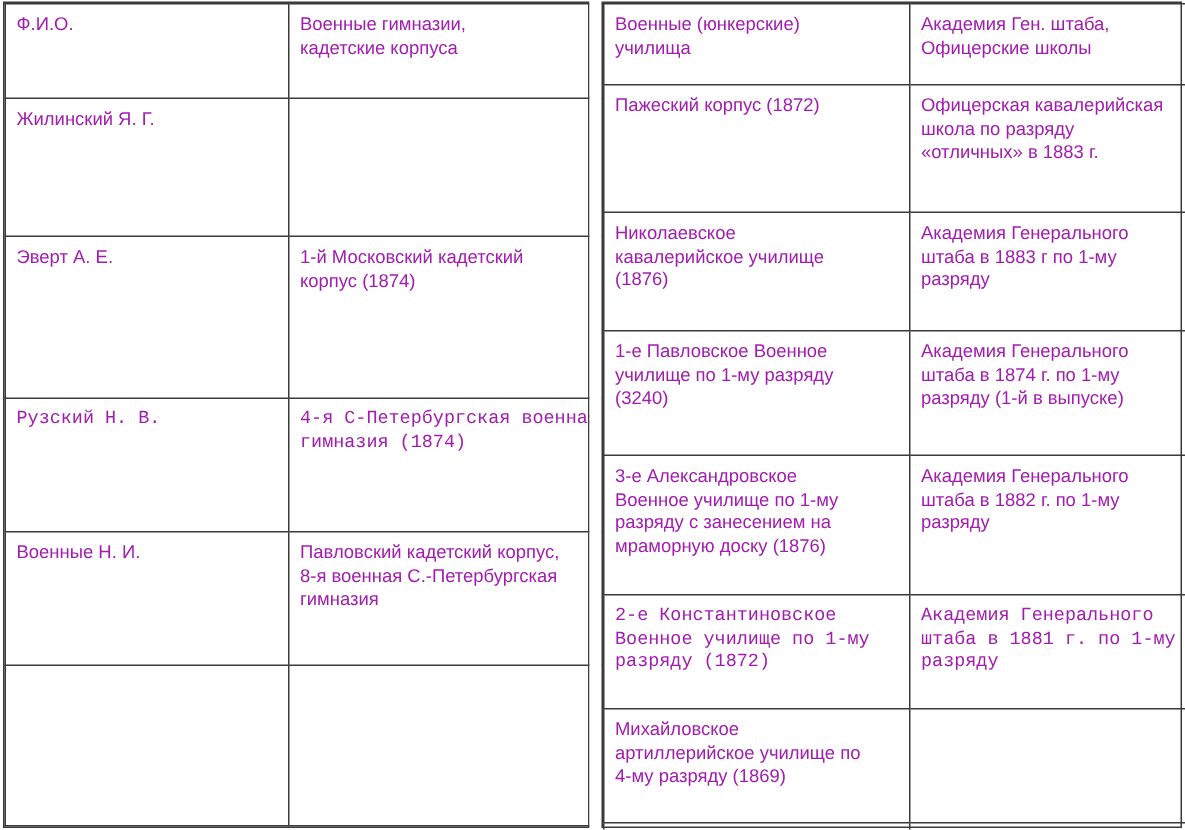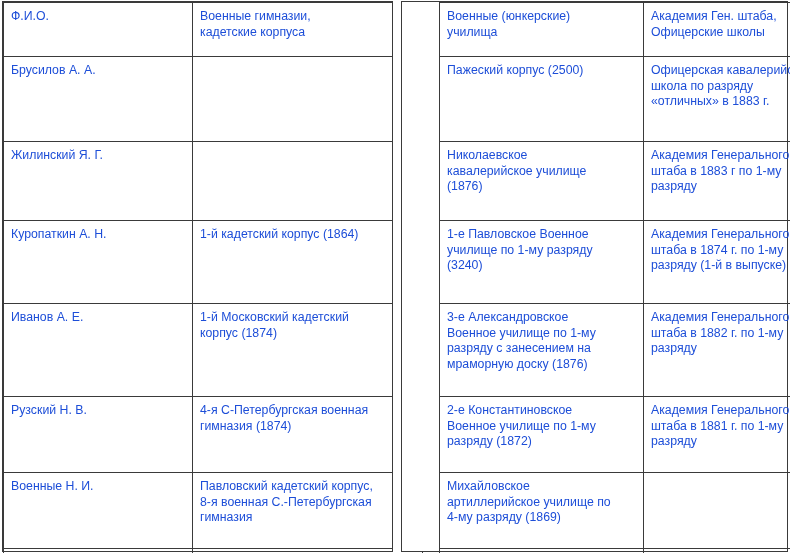--- a/index.html
+++ b/index.html
@@ -40,56 +40,55 @@
   #spacer-gap {
     width: 8px;
     flex: 0 0 8px;
     background: #ffffff;
   }
 
   #right-block {
     width: 387px;
     margin-top: 1px;
     margin-bottom: 1px;
-    padding-left: 37px;
   }
 
   table.grid {
     width: 100%;
     height: 100%;
     border-collapse: collapse;
     table-layout: fixed;
   }
 
   table.grid td {
     border: 1px solid #3a3a3a;
     vertical-align: top;
     padding: 6px 7px 4px 7px;
     font-size: 12.3px;
     line-height: 15.5px;
-    color: #1d4ed8;
+    color: #a21caf;
     word-wrap: break-word;
     overflow: hidden;
   }
 
   
   #left-block td.col-name  { width: 174px; }
   #left-block td.col-gym   { width: 215px; }
 
   
   #right-block td.col-uchil { width: 189px; }
   #right-block td.col-acad  { width: 198px; }
 
   
   tr.r0 td { height: 43px; }
   tr.r1 td { height: 74px; }
   tr.r2 td { height: 68px; }
   tr.r3 td { height: 72px; }
   tr.r4 td { height: 82px; }
-  tr.r5 td { height: 65px; }
+  tr.r5 td { height: 65px; font-family: Liberation Mono, monospace; }
   tr.r6 td { height: 65px; }
   tr.r7 td { height: 81px; }
 
   .cell-text {
     display: block;
     white-space: pre-line;
   }
 </style>
 </head>
 <body>
@@ -101,47 +100,31 @@
       <tbody>
         <tr class="r0">
           <td class="col-name">
               <span class="cell-text">Ф.И.О.</span>
             </td>
           <td class="col-gym">
               <span class="cell-text">Военные гимназии,
 кадетские корпуса</span>
             </td>
         </tr>
-        <tr class="r1">
-          <td class="col-name">
-              <span class="cell-text">Брусилов А. А.</span>
+        <tr class="r2">
+          <td class="col-name">
+              <span class="cell-text">Жилинский Я. Г.</span>
             </td>
           <td class="col-gym">
               <span class="cell-text"></span>
             </td>
         </tr>
-        <tr class="r2">
-          <td class="col-name">
-              <span class="cell-text">Жилинский Я. Г.</span>
-            </td>
-          <td class="col-gym">
-              <span class="cell-text"></span>
-            </td>
-        </tr>
-        <tr class="r3">
-          <td class="col-name">
-              <span class="cell-text">Куропаткин А. Н.</span>
-            </td>
-          <td class="col-gym">
-              <span class="cell-text">1-й кадетский корпус (1864)</span>
-            </td>
-        </tr>
         <tr class="r4">
           <td class="col-name">
-              <span class="cell-text">Иванов А. Е.</span>
+              <span class="cell-text">Эверт А. Е.</span>
             </td>
           <td class="col-gym">
               <span class="cell-text">1-й Московский кадетский
 корпус (1874)</span>
             </td>
         </tr>
         <tr class="r5">
           <td class="col-name">
               <span class="cell-text">Рузский Н. В.</span>
             </td>
@@ -180,21 +163,21 @@
               <span class="cell-text">Военные (юнкерские)
 училища</span>
             </td>
           <td class="col-acad">
               <span class="cell-text">Академия Ген. штаба,
 Офицерские школы</span>
             </td>
         </tr>
         <tr class="r1">
           <td class="col-uchil">
-              <span class="cell-text">Пажеский корпус (2500)</span>
+              <span class="cell-text">Пажеский корпус (1872)</span>
             </td>
           <td class="col-acad">
               <span class="cell-text">Офицерская кавалерийская
 школа по разряду
 «отличных» в 1883 г.</span>
             </td>
         </tr>
         <tr class="r2">
           <td class="col-uchil">
               <span class="cell-text">Николаевское

